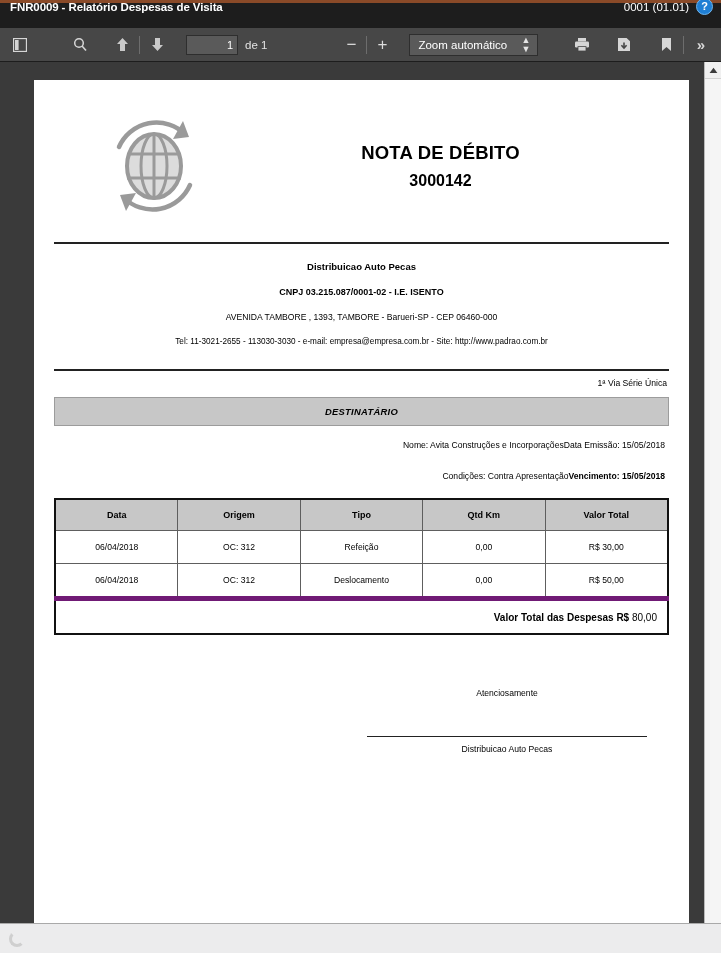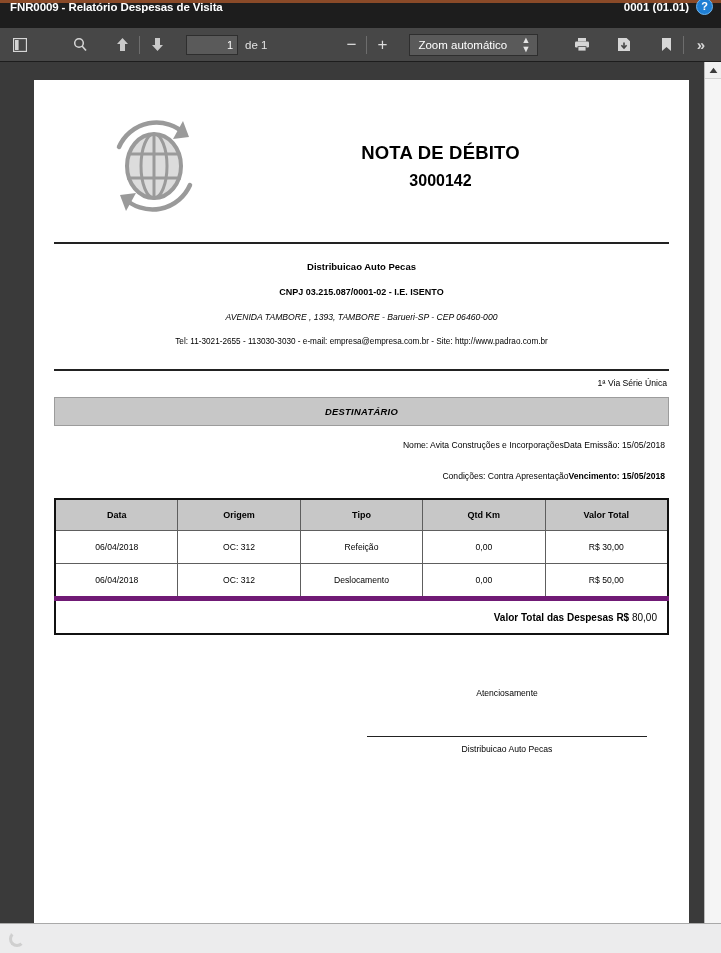--- a/index.html
+++ b/index.html
@@ -43,21 +43,21 @@
   }
   .titlebar-right {
     margin-left: auto;
     display: flex;
     align-items: center;
     gap: 7px;
   }
   .titlebar-version {
     color: #ffffff;
     font-size: 11.5px;
-    font-weight: bold;
+    font-weight: normal;
   }
   .help-icon {
     width: 17px;
     height: 17px;
     border-radius: 50%;
     background: #1f7fd4;
     border: 1px solid #6fb6ee;
     color: #ffffff;
     font-size: 11px;
     font-weight: bold;
@@ -240,21 +240,21 @@
   .company-block {
     text-align: center;
     padding: 17px 0 3px 0;
   }
   .company-block div {
     margin-bottom: 15px;
   }
   .company-block div:last-child { margin-bottom: 8px; }
   .c-name { font-size: 9.5px; font-weight: bold; }
   .c-cnpj { font-size: 9px; font-weight: bold; }
-  .c-addr { font-size: 8.6px; font-style: italic; }
+  .c-addr { font-size: 8.6px; }
   .c-contact { font-size: 8.2px; }
 
   .via-line {
     text-align: right;
     font-size: 8.6px;
     padding: 7px 2px 9px 0;
   }
 
   .dest-header {
     background: #c7c7c7;

